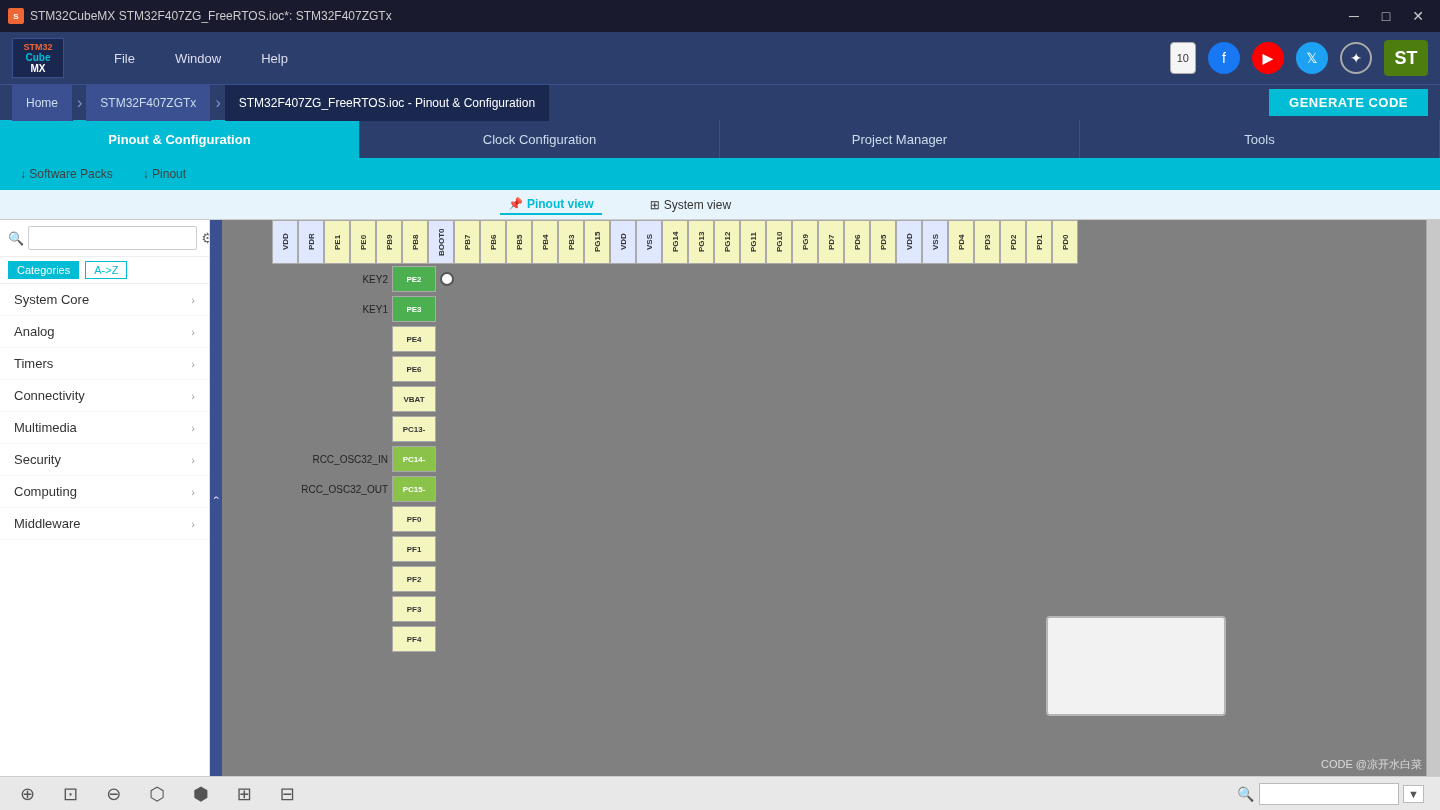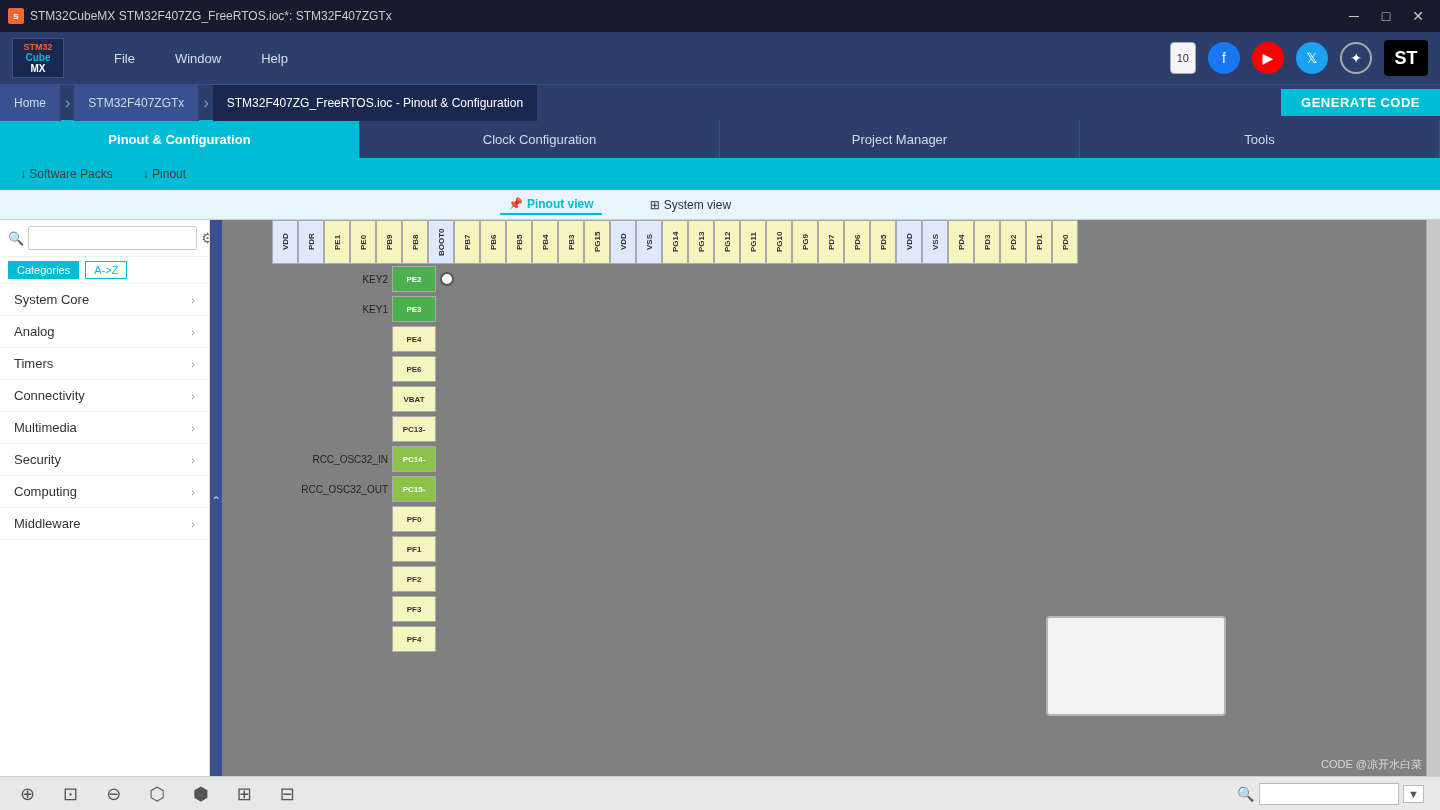--- a/index.html
+++ b/index.html
@@ -43,21 +43,21 @@
     .si-fb { background: #1877f2; }
     .si-tw { background: #1da1f2; }
     .si-star { background: transparent; border: 2px solid #aaa; border-radius: 50%; }
 
     
     .breadcrumb-bar {
       background: #2c3e6b;
       height: 36px;
       display: flex;
       align-items: center;
-      padding: 0 0;
+      padding: 0 12px;
       gap: 0;
       border-top: 1px solid #3a5090;
     }
     .breadcrumb-item {
       color: #cde;
       font-size: 12px;
       padding: 0 14px;
       height: 36px;
       display: flex;
       align-items: center;
@@ -375,21 +375,21 @@
     <div class="menu-item">File</div>
     <div class="menu-item">Window</div>
     <div class="menu-item">Help</div>
   </div>
   <div class="menu-right">
     <div class="social-icon" style="background:#f5f5f5;color:#333;font-size:11px;border:1px solid #aaa;border-radius:4px;padding:2px 6px;width:auto;">10</div>
     <div class="social-icon si-fb">f</div>
     <div class="social-icon si-yt">▶</div>
     <div class="social-icon si-tw">𝕏</div>
     <div class="social-icon si-star">✦</div>
-    <div style="background:#000000;width:44px;height:36px;display:flex;align-items:center;justify-content:center;color:white;font-size:18px;font-weight:bold;border-radius:4px;">ST</div>
+    <div style="background:#4d7c0f;width:44px;height:36px;display:flex;align-items:center;justify-content:center;color:white;font-size:18px;font-weight:bold;border-radius:4px;">ST</div>
   </div>
 </div>
 
 <div class="breadcrumb-bar">
   <div class="breadcrumb-item">Home</div>
   <span class="breadcrumb-arrow">›</span>
   <div class="breadcrumb-item">STM32F407ZGTx</div>
   <span class="breadcrumb-arrow">›</span>
   <div class="breadcrumb-item active">STM32F407ZG_FreeRTOS.ioc - Pinout &amp; Configuration</div>
   <button class="generate-btn">GENERATE CODE</button>

